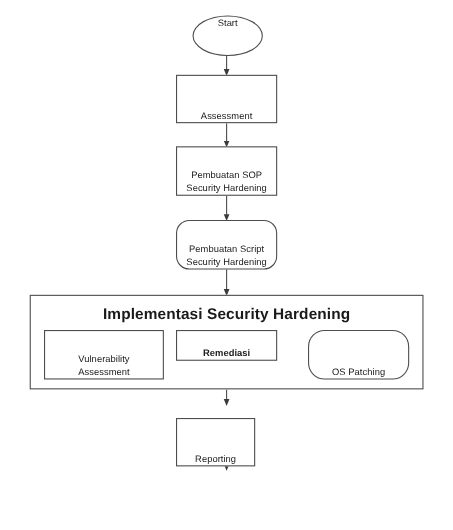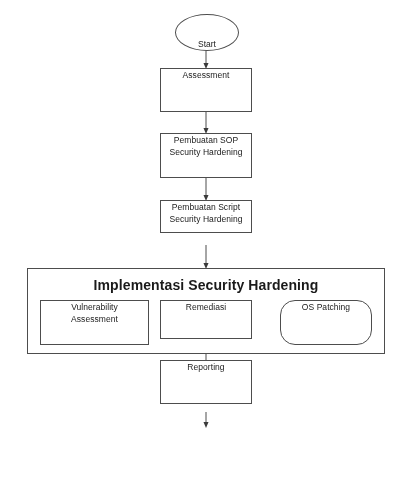--- a/index.html
+++ b/index.html
@@ -23,40 +23,40 @@
     top: 0;
     width: 412px;
     height: 482px;
   }
   .node {
     position: absolute;
     box-sizing: border-box;
     border: 1px solid #4d4d4d;
     background: #ffffff;
     display: flex;
-    align-items: flex-start;
+    align-items: flex-end;
     justify-content: center;
     text-align: center;
     color: #1a1a1a;
     font-size: 8.5px;
     line-height: 12px;
     letter-spacing: 0.05px;
   }
   .node .label {
     display: block;
     white-space: pre-line;
   }
   .terminator {
     position: absolute;
     box-sizing: border-box;
     border: 1px solid #4d4d4d;
     border-radius: 50%;
     background: #ffffff;
     display: flex;
-    align-items: flex-end;
+    align-items: flex-start;
     justify-content: center;
     text-align: center;
     color: #1a1a1a;
     font-size: 8.5px;
     line-height: 12px;
   }
   .group-box {
     position: absolute;
     box-sizing: border-box;
     border: 1px solid #4d4d4d;
@@ -102,40 +102,40 @@
 
   <div class="node" style="left:160px; top:68px; width:92px; height:44px;">
     <span class="label">Assessment</span>
   </div>
 
   <div class="node" style="left:160px; top:133px; width:92px; height:45px;">
     <span class="label">Pembuatan SOP
 Security Hardening</span>
   </div>
 
-  <div class="node" style="left:160px; top:200px; width:92px; height:33px;">
+  <div class="node" style="left:160px; top:200px; width:92px; height:45px;border-radius:12px;">
     <span class="label">Pembuatan Script
 Security Hardening</span>
   </div>
 
   <div class="group-box" style="left:27px; top:268px; width:358px; height:86px;">
     <div class="group-title">Implementasi Security Hardening</div>
   </div>
 
   <div class="node" style="left:40px; top:300px; width:109px; height:45px;">
     <span class="label">Vulnerability
 Assessment</span>
   </div>
 
-  <div class="node" style="left:160px; top:300px; width:92px; height:39px;">
+  <div class="node" style="left:160px; top:300px; width:92px; height:28px;font-weight:bold;">
     <span class="label">Remediasi</span>
   </div>
 
   <div class="node" style="left:280px; top:300px; width:92px; height:45px;border-radius:15px;">
     <span class="label">OS Patching</span>
   </div>
 
-  <div class="node" style="left:160px; top:360px; width:92px; height:44px;">
+  <div class="node" style="left:160px; top:380px; width:72px; height:44px;">
     <span class="label">Reporting</span>
   </div>
 
 
 </div>
 
 </body></html>

